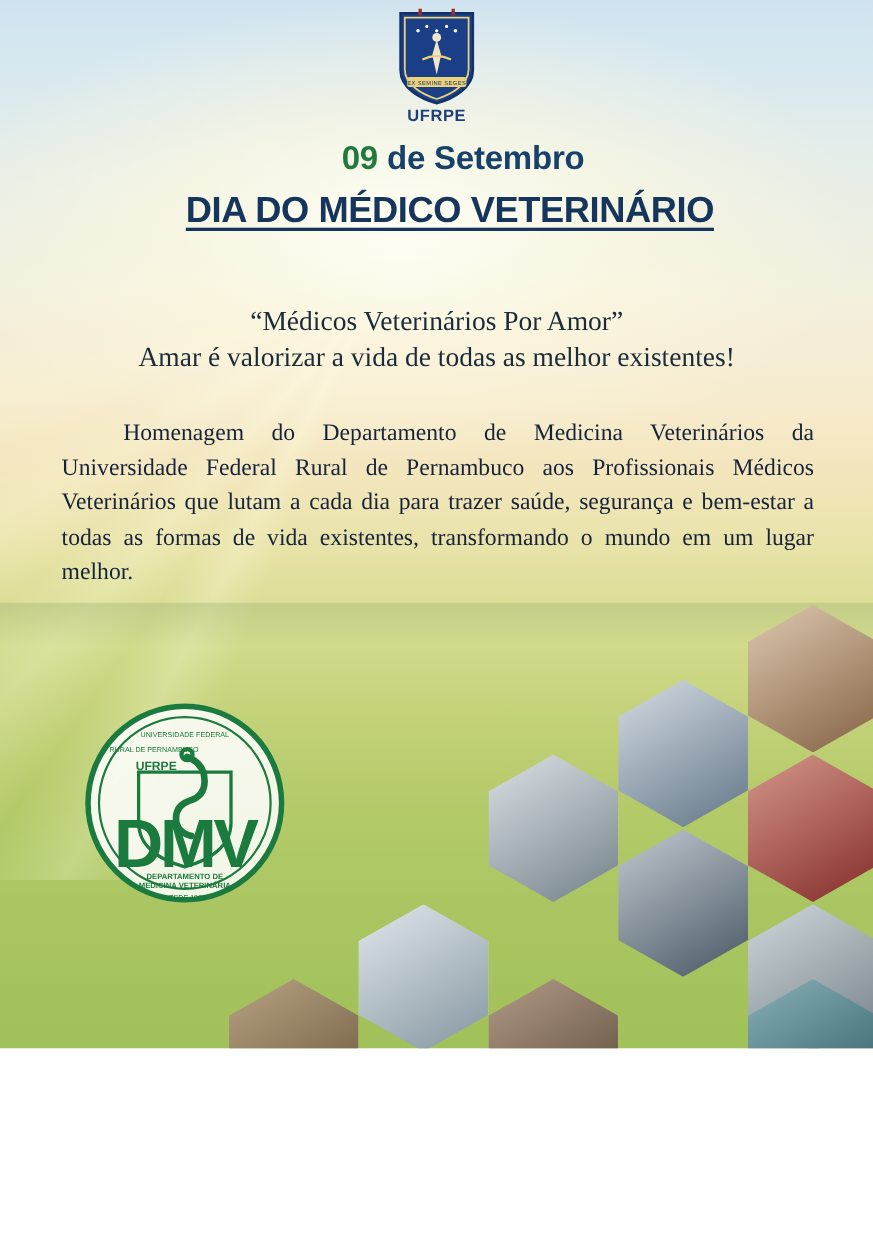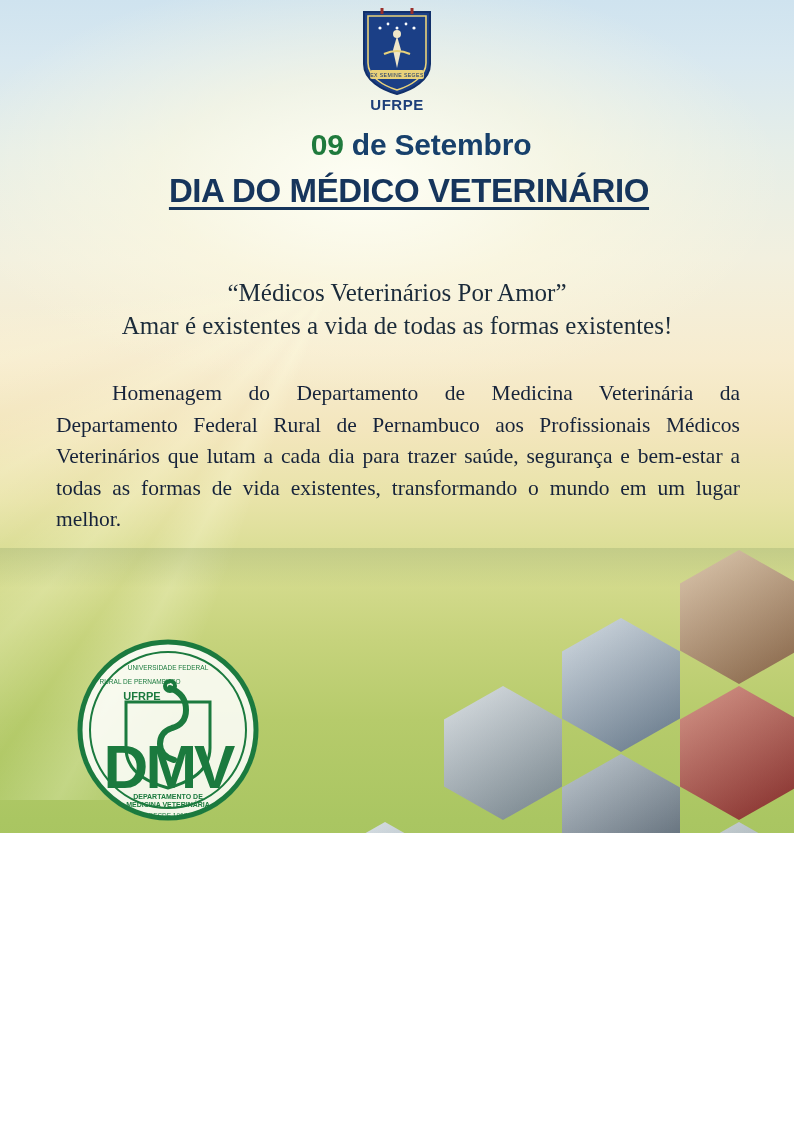--- a/index.html
+++ b/index.html
@@ -10,21 +10,21 @@
     width: 794px;
     height: 1123px;
     overflow: hidden;
     font-family: "Liberation Sans", sans-serif;
     background: #ffffff;
   }
 
   .poster {
     position: relative;
     width: 794px;
-    height: 833px;
+    height: 953px;
     overflow: hidden;
     
     background:
       radial-gradient(ellipse 600px 300px at 46% 22%, rgba(255,255,245,0.95) 0%, rgba(255,250,225,0.55) 35%, rgba(255,245,210,0.0) 70%),
       linear-gradient(to bottom,
         #cfe3ef 0px,
         #d8e8f0 60px,
         #e6eee8 150px,
         #f2f0df 260px,
         #f7eccf 360px,
@@ -202,24 +202,24 @@
   </div>
 
   <div class="date-line">
     <span class="date-num">09</span><span class="date-rest"> de Setembro</span>
   </div>
 
   <div class="main-title">DIA DO MÉDICO VETERINÁRIO</div>
 
   <div class="quote-block">
     <span class="q1">“Médicos Veterinários Por Amor”</span>
-    <span class="q2">Amar é existentes a vida de todas as formas existentes!</span>
-  </div>
-
-  <div class="body-text">Homenagem do Departamento de Medicina Veterinária da Departamento Federal Rural de Pernambuco aos Profissionais Médicos Veterinários que lutam a cada dia para trazer saúde, segurança e bem-estar a todas as formas de vida existentes, transformando o mundo em um lugar melhor.</div>
+    <span class="q2">Amar é valorizar a vida de todas as melhor existentes!</span>
+  </div>
+
+  <div class="body-text">Homenagem do Departamento de Medicina Veterinários da Universidade Federal Rural de Pernambuco aos Profissionais Médicos Veterinários que lutam a cada dia para trazer saúde, segurança e bem-estar a todas as formas de vida existentes, transformando o mundo em um lugar melhor.</div>
 
   <div class="collage">
 
     <div class="hex" style="left:680px; top:10px; background:linear-gradient(150deg,#d9c2a6,#8f6a4a);"></div>
     <div class="hex" style="left:562px; top:78px; background:linear-gradient(150deg,#cfd8e0,#6b7f92);"></div>
     <div class="hex" style="left:680px; top:146px; background:linear-gradient(150deg,#d08b7c,#8e2f2c);"></div>
     <div class="hex" style="left:444px; top:146px; background:linear-gradient(150deg,#d7dde1,#7d8c95);"></div>
     <div class="hex" style="left:562px; top:214px; background:linear-gradient(150deg,#b9c3cb,#4f5e6c);"></div>
     <div class="hex" style="left:680px; top:282px; background:linear-gradient(150deg,#c9d3d7,#7d8a91);"></div>
     <div class="hex" style="left:326px; top:282px; background:linear-gradient(150deg,#dde4e9,#8fa2ad);"></div>

